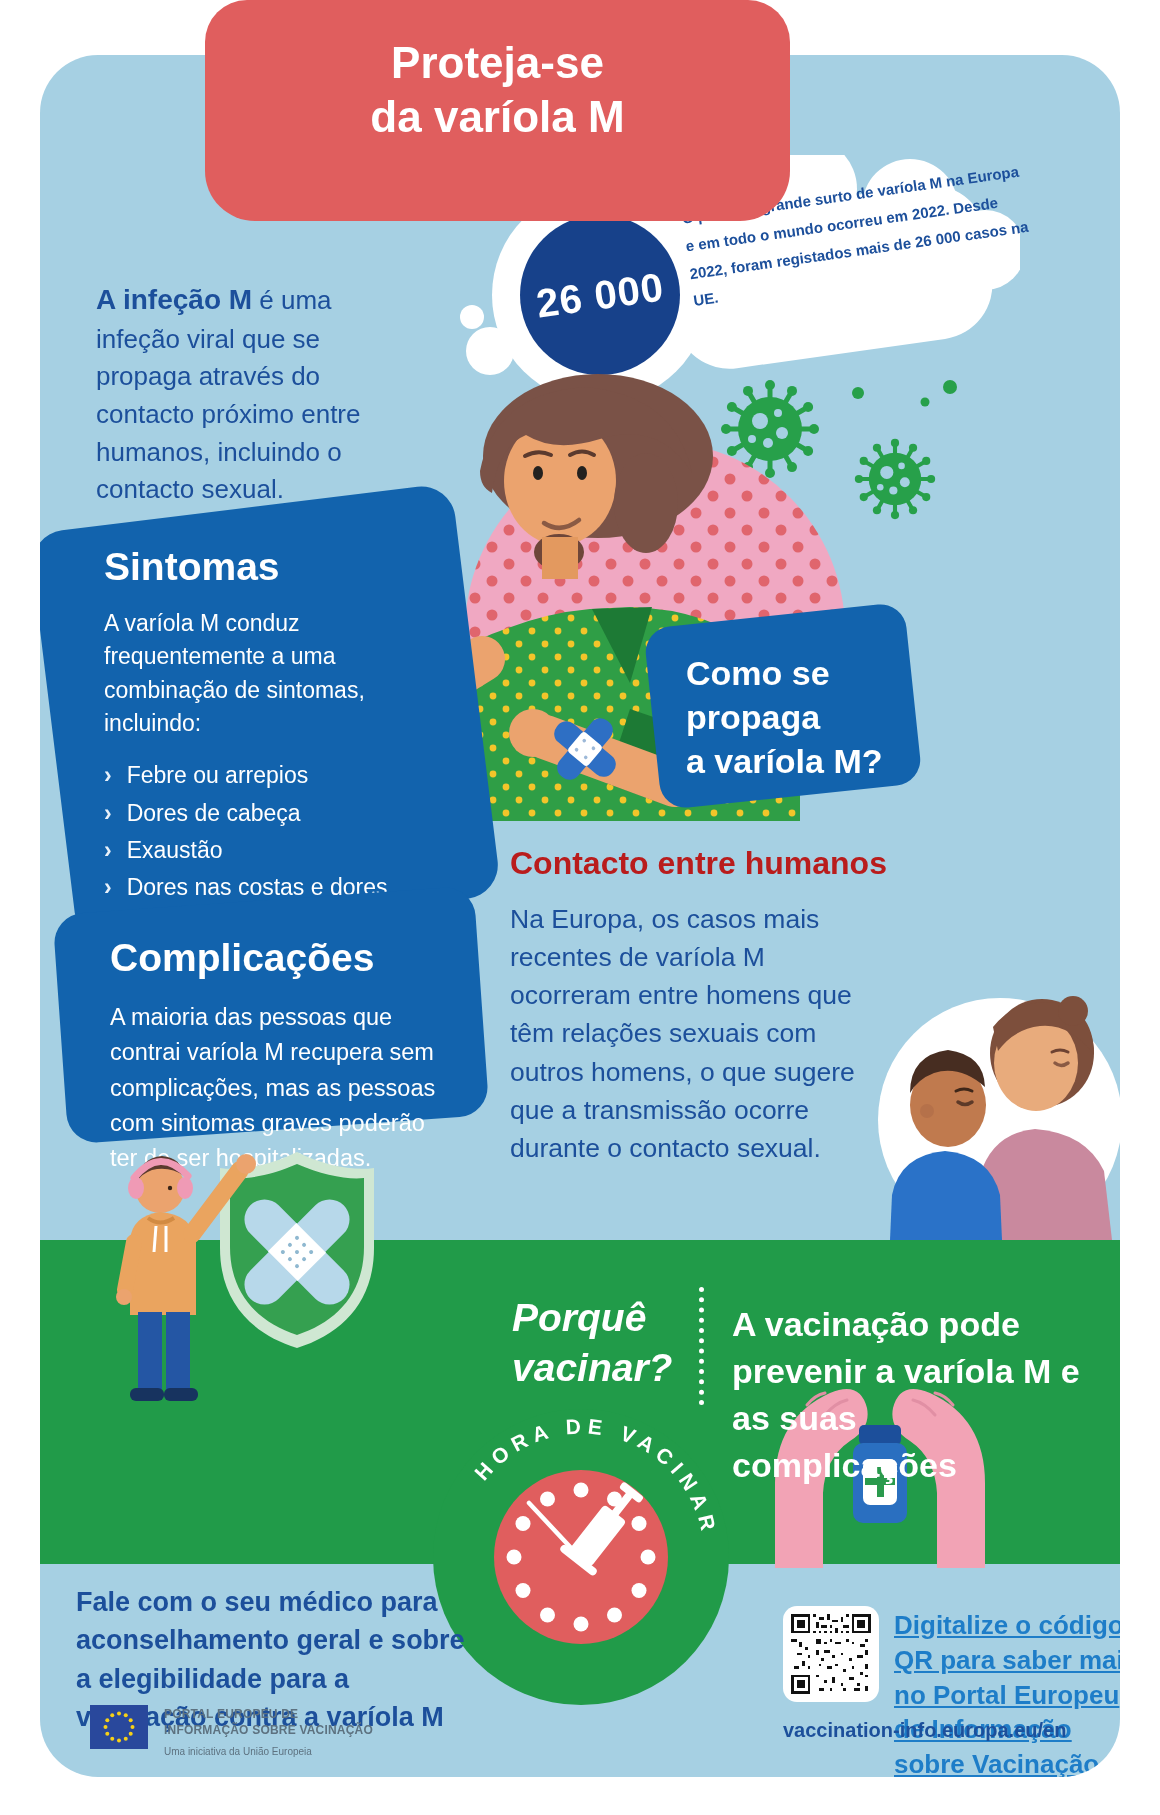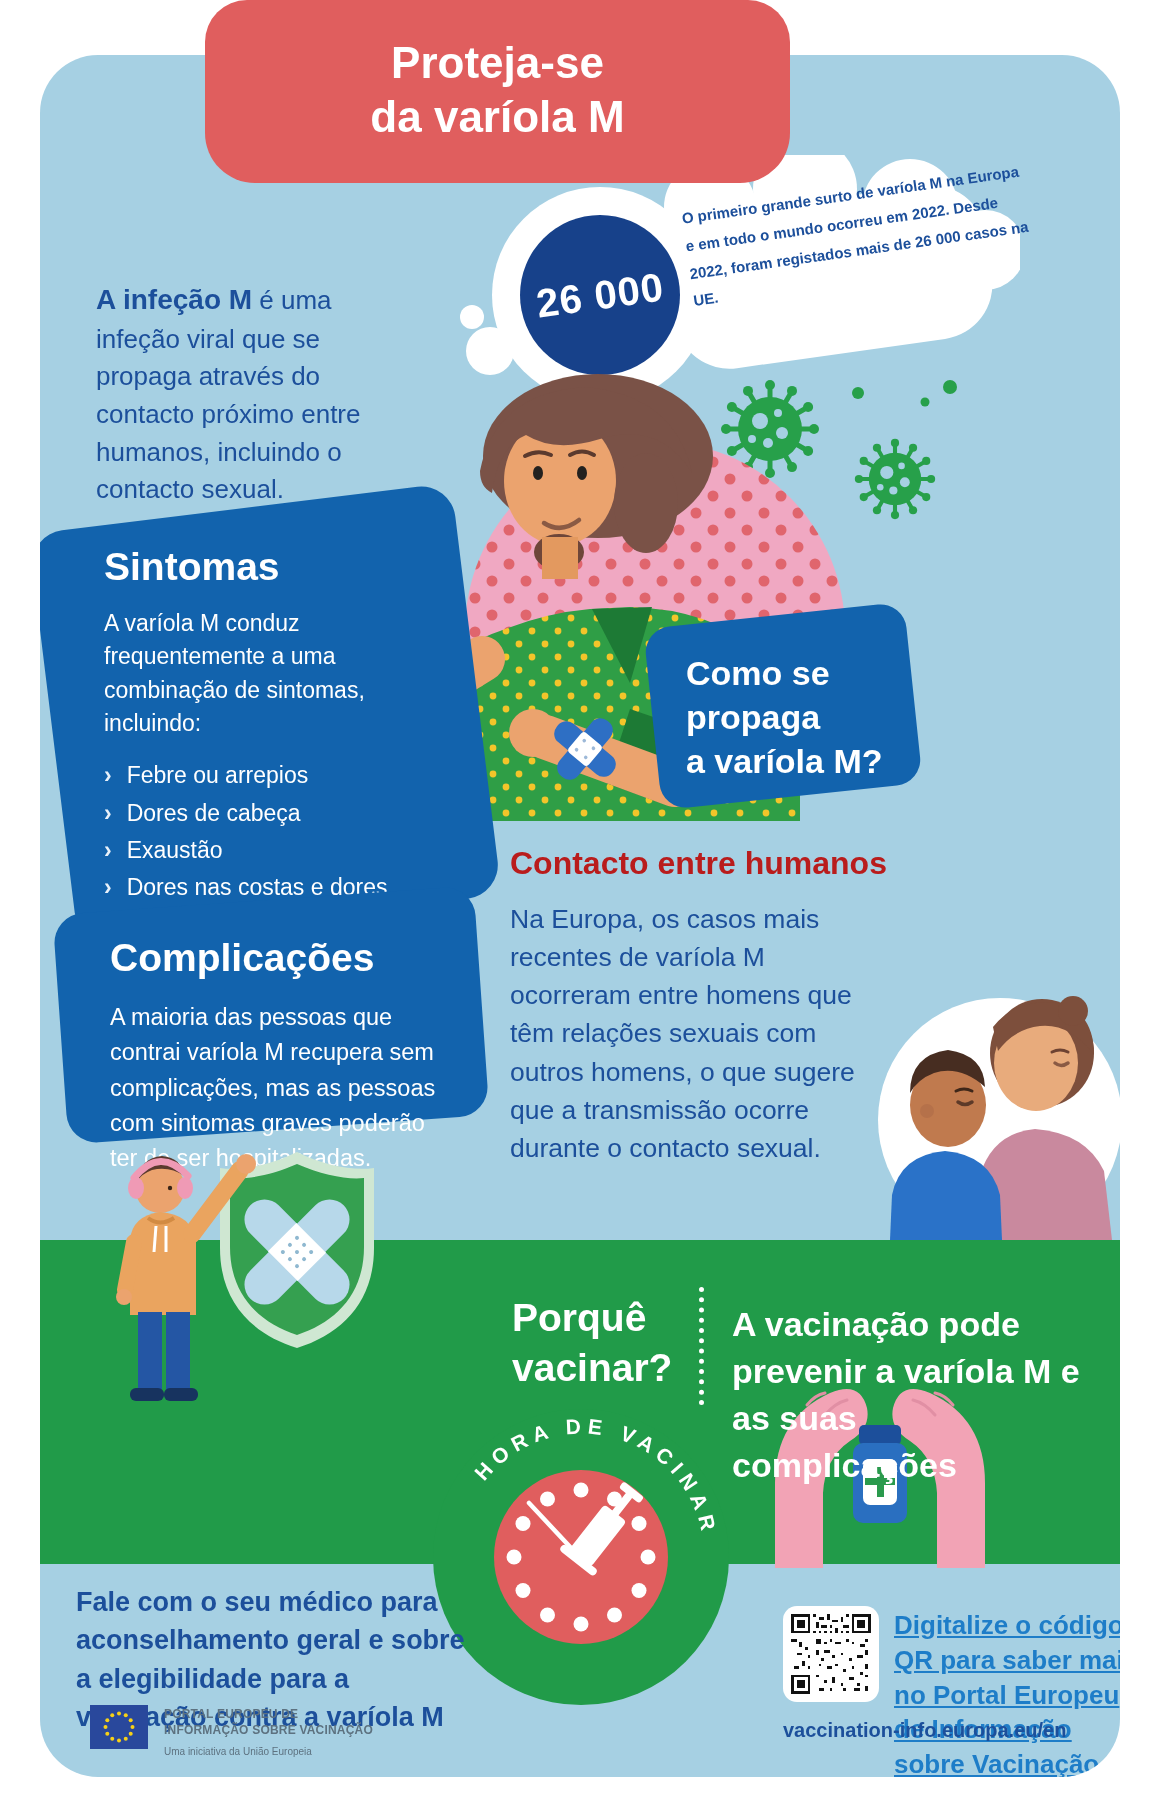--- a/index.html
+++ b/index.html
@@ -3,21 +3,21 @@
 <meta charset="utf-8">
 <style>
   html,body{margin:0;padding:0;background:#fff;}
   .page{position:relative;width:1160px;height:1815px;background:#ffffff;
         font-family:"Liberation Sans", sans-serif;overflow:hidden;}
   .card{position:absolute;left:40px;top:55px;width:1080px;height:1722px;
         background:#a6d0e3;border-radius:58px;overflow:hidden;}
   .abs{position:absolute;}
   .prelines{white-space:pre-line;}
 
-  .header-red{position:absolute;left:205px;top:0;width:585px;height:183px;
+  .header-red{position:absolute;left:205px;top:0;width:585px;height:221px;
         background:#e05e5e;border-radius:42px 42px 50px 50px;z-index:10;
         display:flex;align-items:flex-start;justify-content:center;}
   .header-red .title{margin-top:36px;color:#fff;font-size:44px;font-weight:bold;
         line-height:1.22;text-align:center;}
 
   .intro{left:56px;top:225px;width:315px;color:#1c4f9b;font-size:26px;line-height:1.45;z-index:4;}
   .intro b{font-size:28px;}
 
   .cloud-svg{left:420px;top:100px;z-index:2;}
   .stat-num{left:475px;top:205px;width:170px;height:70px;display:flex;align-items:center;justify-content:center;
@@ -40,21 +40,21 @@
 
   .panel-compl{left:20px;top:845px;width:422px;height:230px;border-radius:30px;transform:rotate(-4deg);}
   .panel-compl .inner{transform:rotate(4deg);padding:36px 28px 0 50px;}
   .panel-compl .panel-text{font-size:23.5px;line-height:1.5;margin-top:20px;}
 
   .contact-head{left:470px;top:790px;color:#b91c1c;font-size:32px;font-weight:bold;z-index:4;}
   .contact-body{left:470px;top:845px;width:350px;color:#1c4f9b;font-size:26.5px;line-height:1.44;z-index:4;}
 
   .band{left:0;top:1185px;width:1080px;height:324px;background:#219b49;z-index:1;}
 
-  .why{left:472px;top:1238px;color:#fff;font-size:39px;font-weight:bold;line-height:1.28;z-index:4;}
+  .why{left:472px;top:1238px;color:#fff;font-size:39px;font-weight:bold;line-height:1.28;z-index:4;font-style:italic;}
   .why-divider{left:659px;top:1232px;height:118px;width:0;border-left:5px dotted #fff;z-index:4;}
   .why-answer{left:692px;top:1246px;width:350px;color:#fff;font-size:34px;font-weight:bold;line-height:1.38;z-index:4;}
 
   .clock-svg{left:371px;top:1332px;z-index:2;}
   .hero-svg{left:290px;top:296px;z-index:2;}
   .virus-svg{left:660px;top:312px;z-index:2;}
   .kiss-svg{left:790px;top:850px;z-index:2;}
   .person-svg{left:60px;top:1075px;z-index:4;}
   .hands-svg{left:715px;top:1308px;z-index:3;}
 

